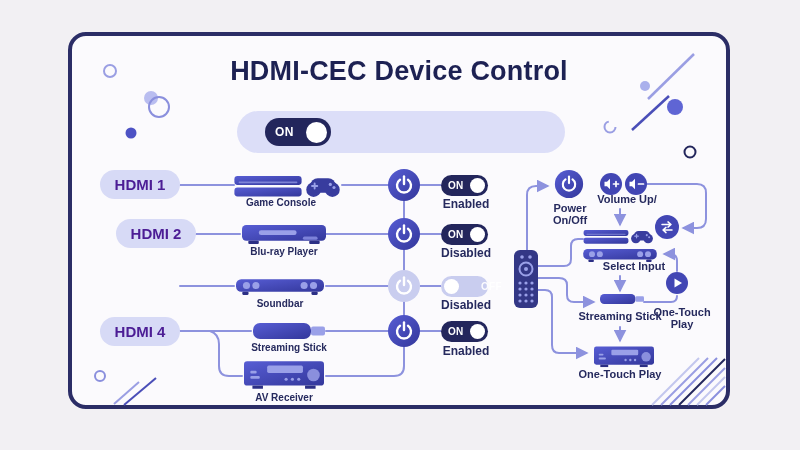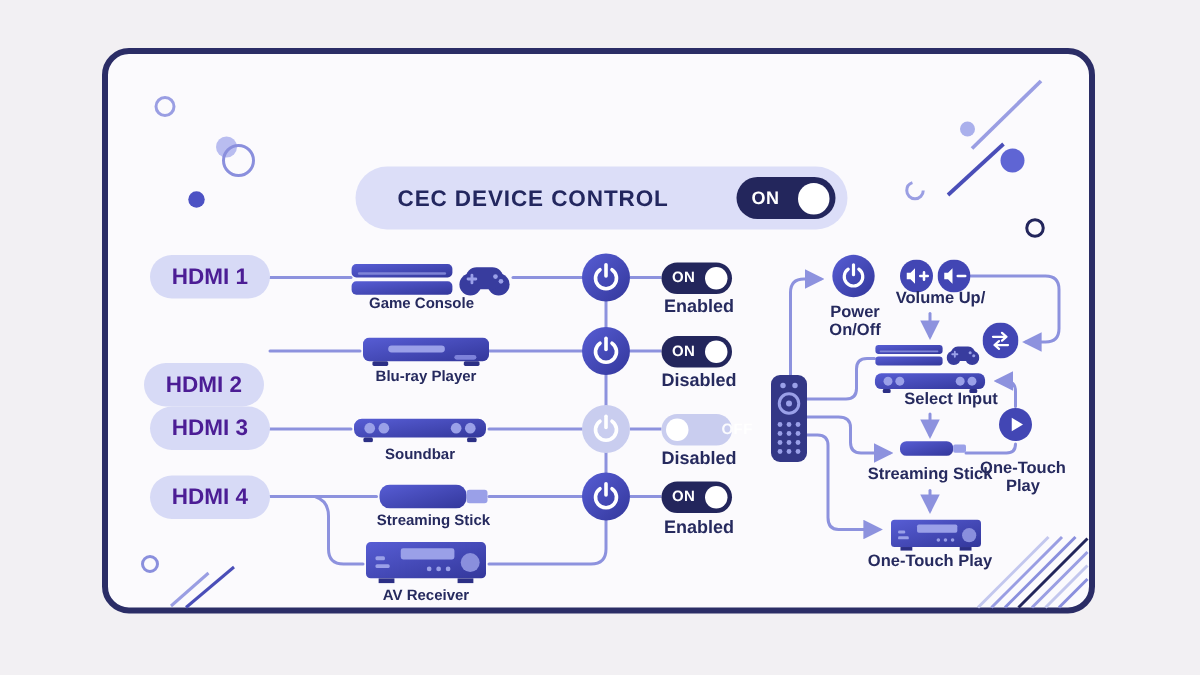--- a/index.html
+++ b/index.html
@@ -21,21 +21,21 @@
   .toggle.off{background:#c9cdef;}
   .toggle.off .t-label{color:rgba(255,255,255,.92);margin-left:40px;}
   .toggle.off .knob{left:3px;right:auto;}
   .toggle.master{width:66px;height:28px;border-radius:14px;}
   .toggle.master .t-label{font-size:12px;margin-left:10px;}
   .toggle.master .knob{width:21px;height:21px;top:3.5px;right:4px;}
   .row-toggle{position:absolute;}
   .t1{left:441px;top:175px;} .t2{left:441px;top:224px;} .t3{left:441px;top:276px;} .t4{left:441px;top:321px;}
   .hdmi-pill{position:absolute;width:80px;height:29px;background:#d7daf6;border-radius:15px;
              display:flex;align-items:center;justify-content:center;font-size:15px;font-weight:bold;color:#4c1d95;}
-  .p1{left:100px;top:170px;} .p2{left:96px;top:219px;margin-top:23px;} .p3{left:100px;top:271px;} .p4{left:100px;top:317px;}
+  .p1{left:100px;top:170px;} .p2{left:116px;top:219px;} .p3{left:100px;top:271px;} .p4{left:100px;top:317px;}
   .dev-label{position:absolute;transform:translateX(-50%);font-size:10px;font-weight:bold;
              color:#262a5e;white-space:nowrap;}
   .dl1{left:281px;top:197px;} .dl2{left:284px;top:246px;} .dl3{left:280px;top:298px;}
   .dl4{left:289px;top:342px;} .dl5{left:284px;top:392px;}
   .status{position:absolute;transform:translateX(-50%);left:466px;font-size:12px;font-weight:bold;color:#262a5e;}
   .s1{top:197px;} .s2{top:246px;} .s3{top:298px;} .s4{top:344px;}
   .flow-label{position:absolute;transform:translateX(-50%);font-size:11px;font-weight:bold;
               color:#262a5e;text-align:center;white-space:nowrap;line-height:11.5px;}
   .fl-power{left:570px;top:203px;} .fl-volume{left:627px;top:194px;text-align:center;} .fl-select{left:620px;top:261px;padding-left:28px;}
   .fl-stream{left:620px;top:311px;} .fl-ots{left:682px;top:307px;} .fl-otb{left:620px;top:369px;}
@@ -223,32 +223,31 @@
     <use href="#sym-swap" x="655" y="215" width="24" height="24"></use>
     <use href="#sym-console" x="583" y="230" width="46" height="14"></use>
     <use href="#sym-gamepad" x="631" y="229" width="22" height="15"></use>
     <use href="#sym-soundbar" x="583" y="248" width="74" height="14"></use>
     <use href="#sym-play" x="666" y="272" width="22" height="22"></use>
     <use href="#sym-stick" x="600" y="294" width="44" height="10"></use>
     <use href="#sym-receiver" x="594" y="344" width="60" height="24"></use>
     <use href="#sym-remote" x="514" y="250" width="24" height="58"></use>
   </svg>
 
+  <div class="title">HDMI-CEC Device Control</div>
 
   <div class="cec-pill">
-    <span class="cec-label">CEC DEVICE CONTROL</span>
     <div class="toggle master">
       <span class="t-label">ON</span>
       <span class="knob"></span>
     </div>
   </div>
 
   <div class="hdmi-pill p1">HDMI 1</div>
   <div class="hdmi-pill p2">HDMI 2</div>
-  <div class="hdmi-pill p3">HDMI 3</div>
   <div class="hdmi-pill p4">HDMI 4</div>
 
   <div class="dev-label dl1">Game Console</div>
   <div class="dev-label dl2">Blu-ray Player</div>
   <div class="dev-label dl3">Soundbar</div>
   <div class="dev-label dl4">Streaming Stick</div>
   <div class="dev-label dl5">AV Receiver</div>
 
   <div class="toggle row-toggle t1">
     <span class="t-label">ON</span>

